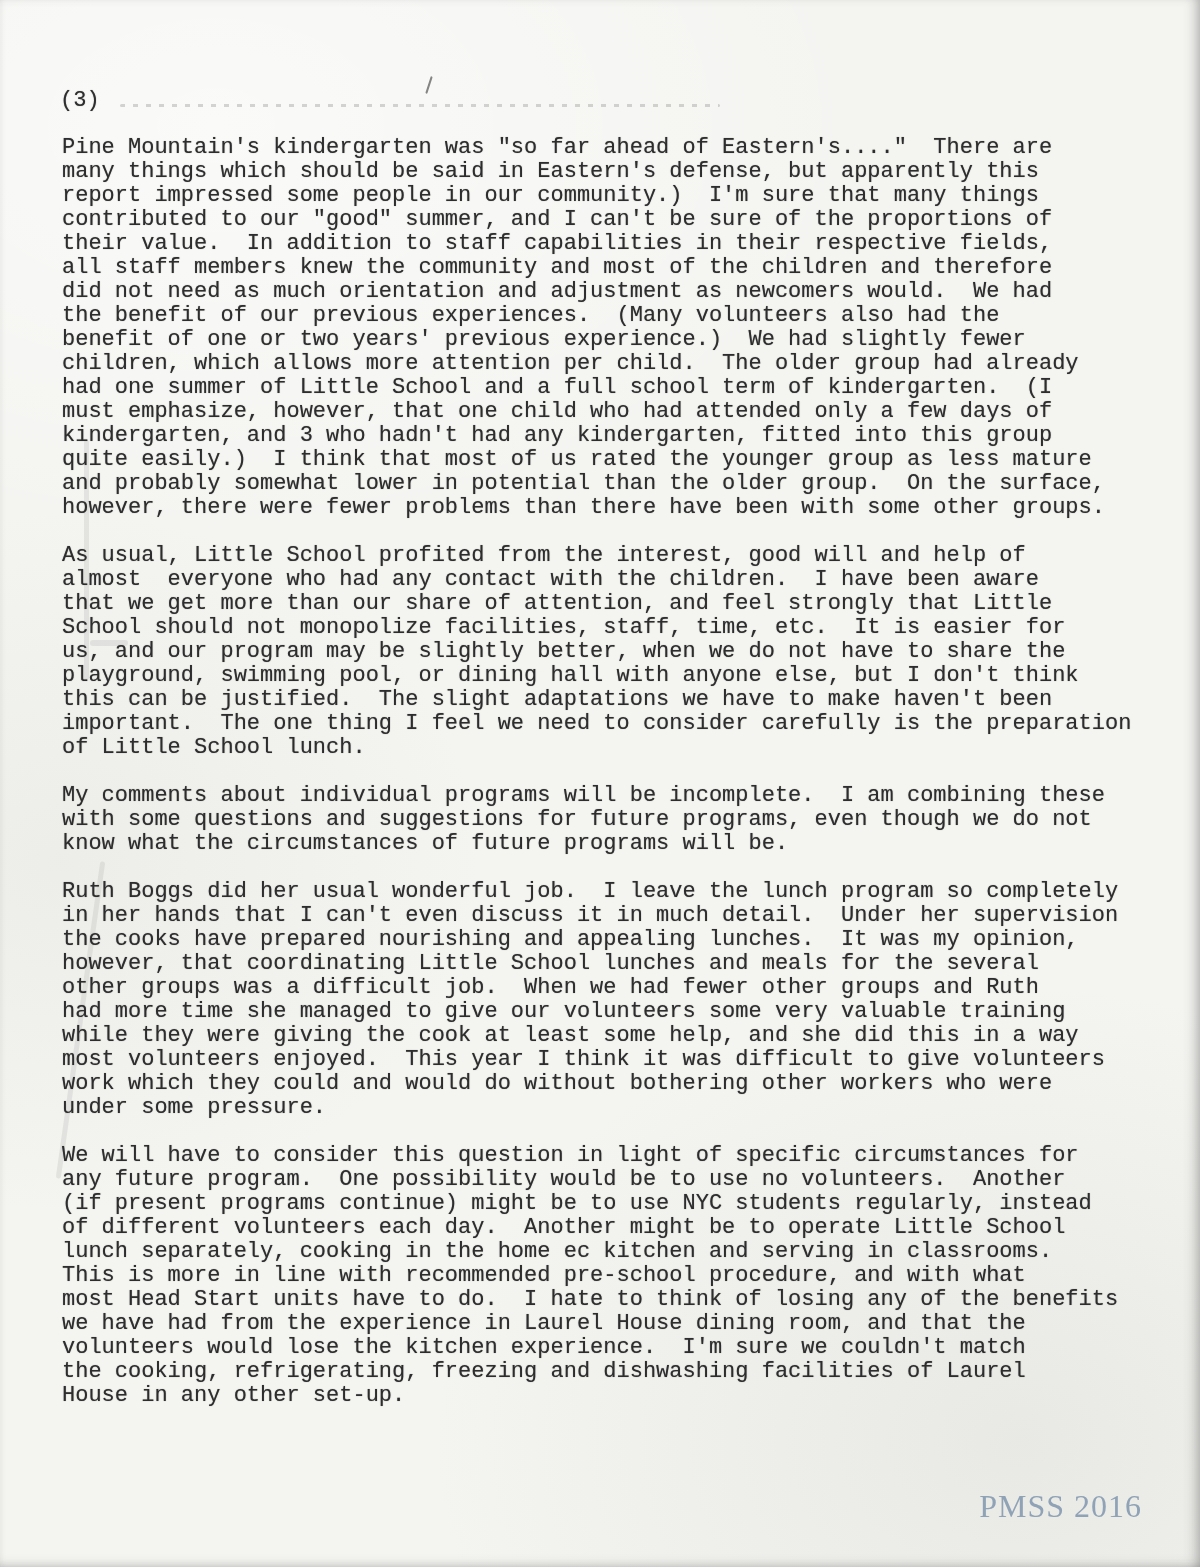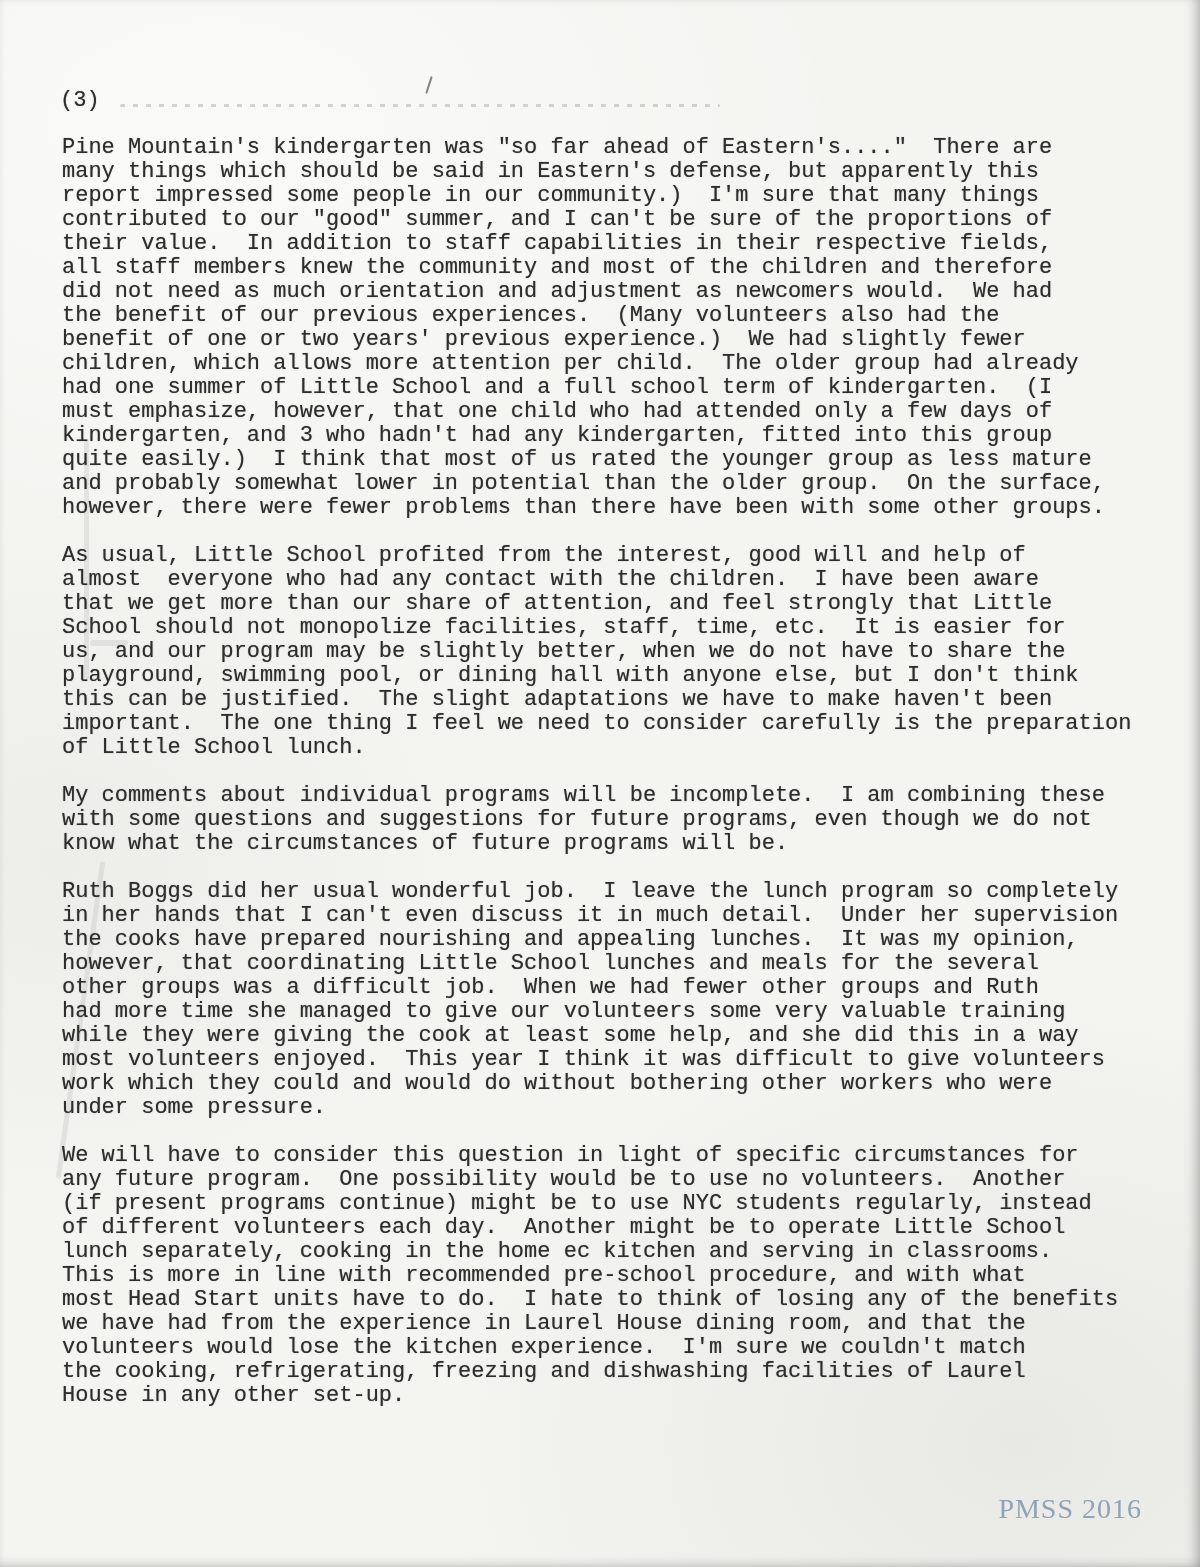--- a/index.html
+++ b/index.html
@@ -73,21 +73,21 @@
     white-space: pre-wrap;
   }
   .text-body p:last-child {
     margin-bottom: 8px;
   }
   .watermark {
     position: absolute;
     right: 58px;
     bottom: 42px;
     font-family: "Liberation Serif", "DejaVu Serif", serif;
-    font-size: 28px;
+    font-size: 32px;
     letter-spacing: 1px;
     color: #8fa2b6;
   }
   .ghost-mark {
     position: absolute;
     background: rgba(150,150,148,0.18);
     border-radius: 4px;
   }
   .ghost-1 { left: 84px; top: 440px;  width: 5px; height: 240px; }
   .ghost-2 { left: 78px; top: 860px;  width: 5px; height: 320px; transform: rotate(8deg); }

